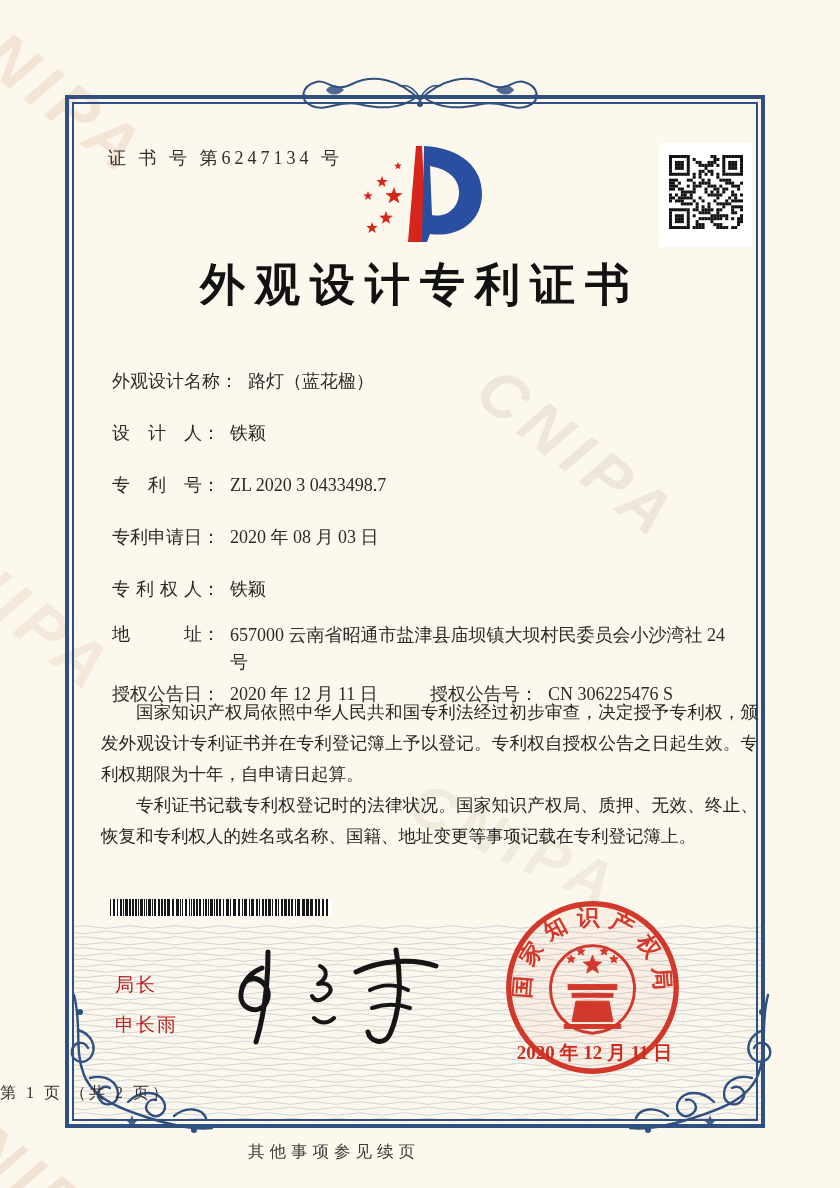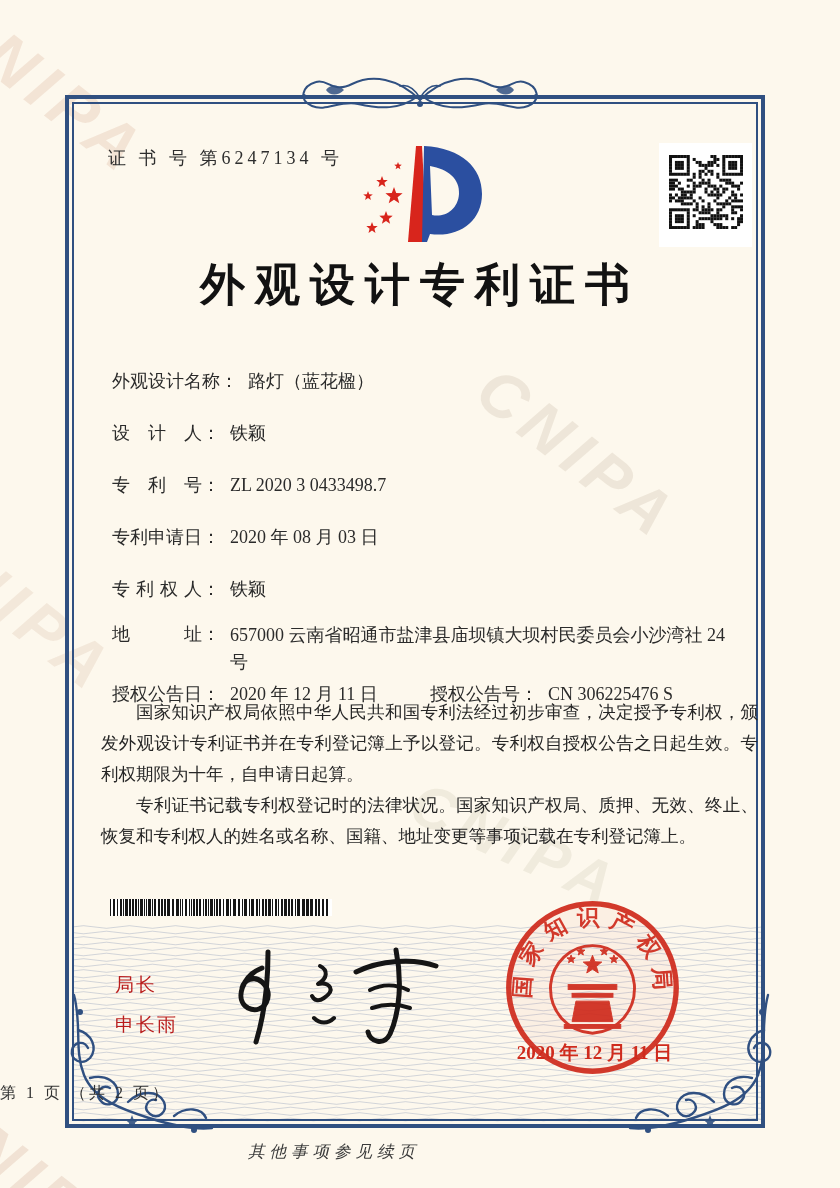--- a/index.html
+++ b/index.html
@@ -53,21 +53,21 @@
   .director .name{margin-top:14px;}
   #sig{position:absolute;left:218px;top:938px;width:230px;height:115px;}
 
   #seal{position:absolute;left:500px;top:895px;width:185px;height:185px;opacity:.93;}
   .sealdate{position:absolute;left:512px;top:1040px;width:165px;text-align:center;
             font-size:19px;color:#cf2b1d;font-weight:bold;white-space:nowrap;}
 
   .pagefoot{position:absolute;left:0;top:1083px;width:840px;text-align:left;
             font-size:16px;color:#333;letter-spacing:3px;}
   .contnote{position:absolute;left:0;top:1141px;width:668px;text-align:center;
-            font-size:16.5px;color:#3a3a3a;letter-spacing:5px;font-style:italic;}
+            font-size:16.5px;color:#3a3a3a;letter-spacing:5px;}
 </style>
 </head>
 <body>
 
 <div id="page">
 
   <div class="wm" style="left:-28px;top:-18px;transform:rotate(38deg);font-size:66px;color:rgba(205,150,120,0.20);">CNIPA</div>
   <div class="wm" style="left:508px;top:352px;transform:rotate(38deg);font-size:64px;color:rgba(185,170,145,0.22);">CNIPA</div>
   <div class="wm" style="left:-60px;top:500px;transform:rotate(38deg);font-size:66px;color:rgba(200,160,135,0.18);">CNIPA</div>
   <div class="wm" style="left:428px;top:768px;transform:rotate(24deg);font-size:60px;color:rgba(185,175,150,0.18);">CNIPA</div>

